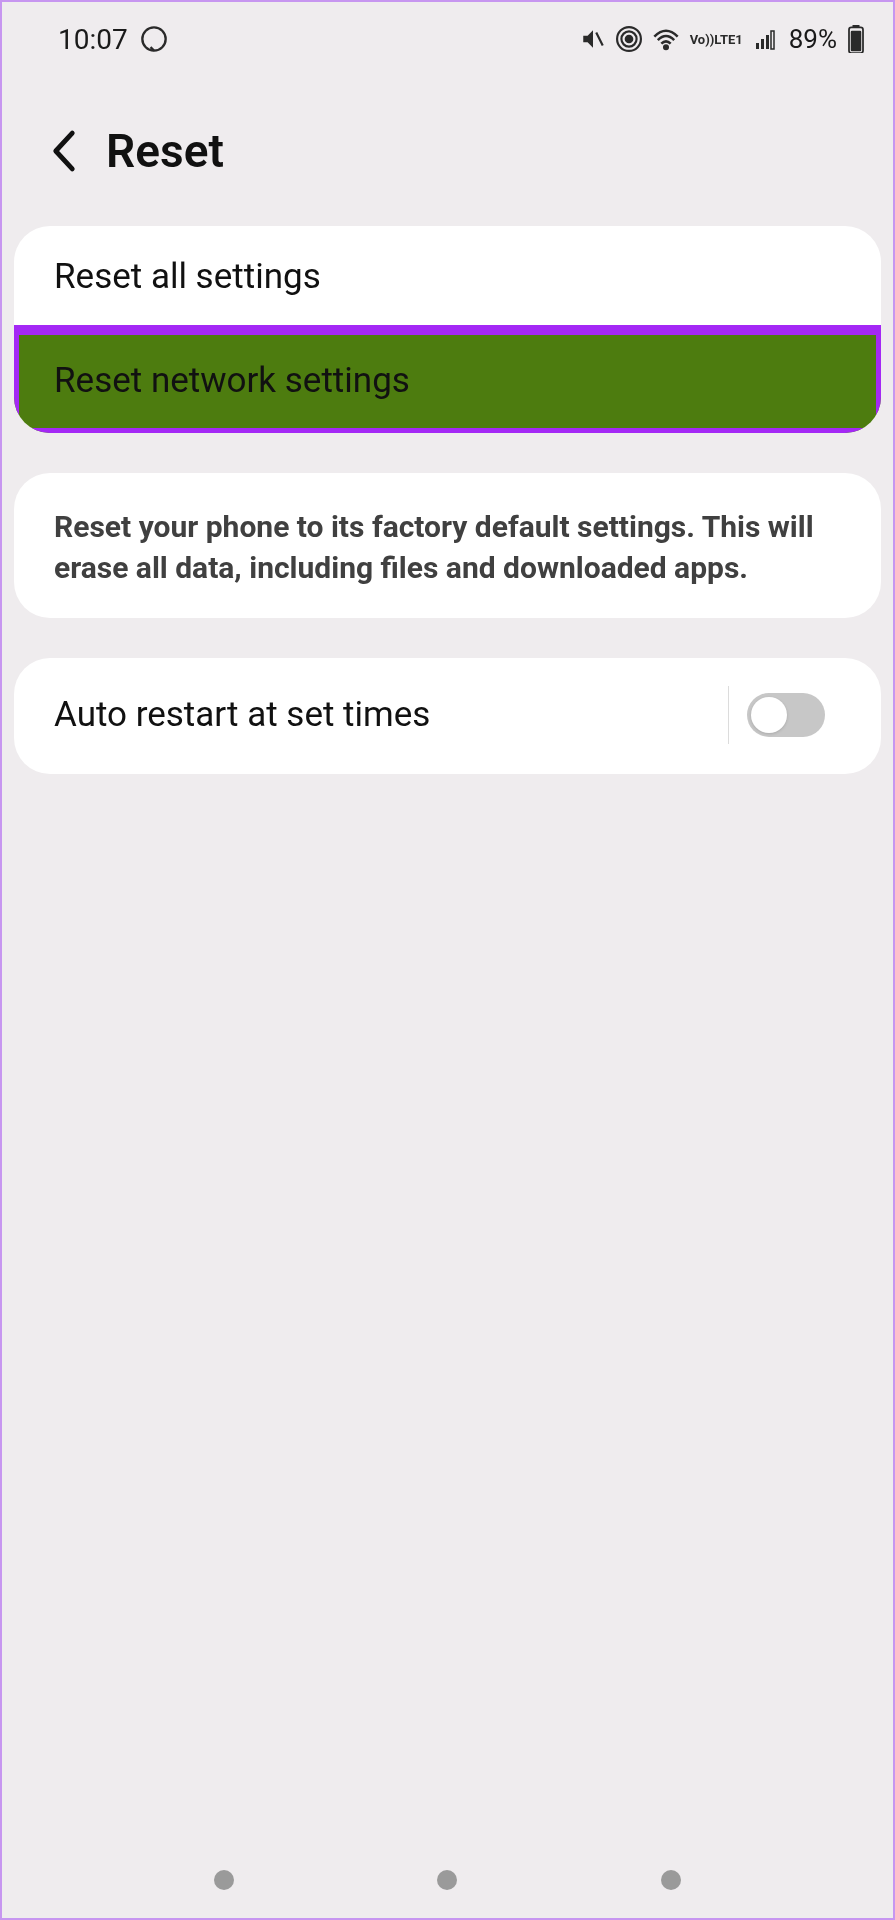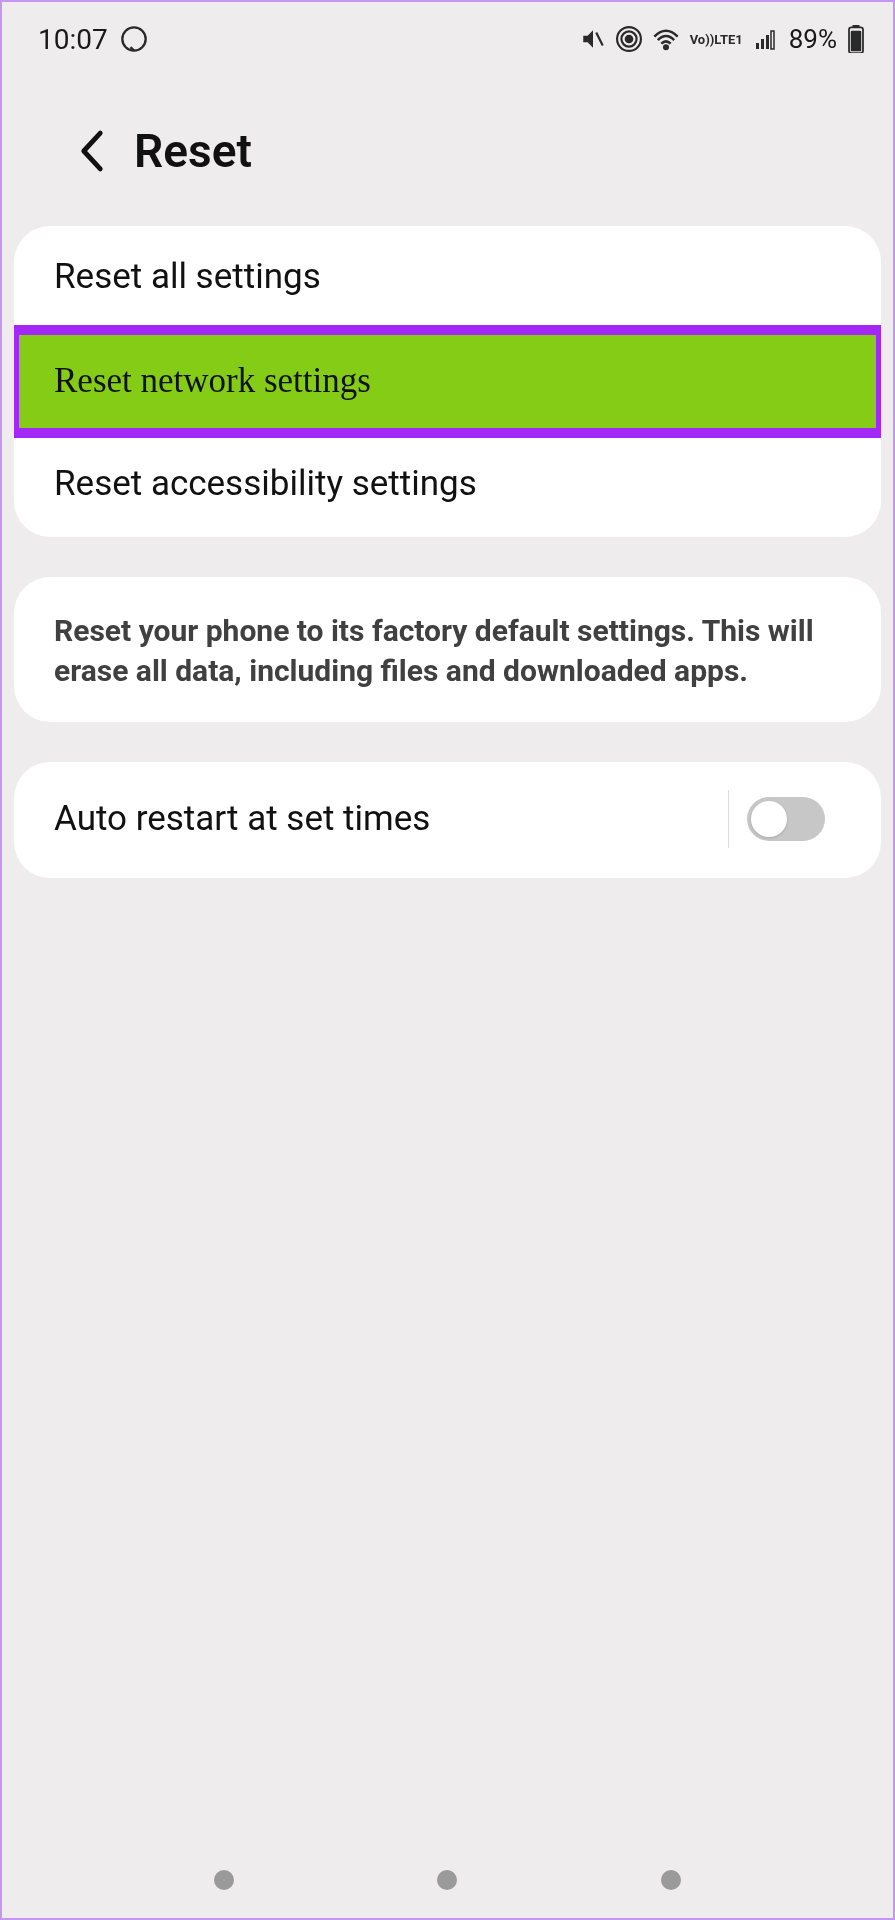--- a/index.html
+++ b/index.html
@@ -9,21 +9,21 @@
       width: 895px;
       height: 1920px;
       border: 2px solid #c796f0;
       position: relative;
       overflow: hidden;
     }
     .status-bar {
       display: flex;
       justify-content: space-between;
       align-items: center;
-      padding: 22px 28px 8px 36px;
+      padding: 22px 28px 8px 56px;
       height: 60px;
     }
     .status-left {
       display: flex;
       align-items: center;
       gap: 12px;
     }
     .status-time {
       font-size: 28px;
       color: #1a1a1a;
@@ -39,21 +39,21 @@
       color: #1a1a1a;
       font-weight: 400;
     }
     .status-icon {
       color: #2a2a2a;
     }
     .header {
       display: flex;
       align-items: center;
       gap: 28px;
-      padding: 62px 40px 48px 76px;
+      padding: 62px 40px 48px 48px;
     }
     .back-chevron {
       width: 28px;
       height: 44px;
       cursor: pointer;
     }
     .header-title {
       font-size: 46px;
       font-weight: 600;
       color: #111;
@@ -66,22 +66,21 @@
     }
     .list-item {
       padding: 28px 56px 30px 40px;
       cursor: pointer;
       position: relative;
     }
     .list-item.highlighted {
       outline: 10px solid #a428f5;
       outline-offset: -5px;
       z-index: 2;
-      background: #84cc16;
-      font-family: Liberation Serif, serif;
+      background: #4d7c0f;
     }
     .list-title {
       font-size: 35px;
       color: #111;
       font-weight: 400;
       line-height: 1.3;
     }
     .list-subtitle {
       font-size: 30px;
       color: #404040;
@@ -219,23 +218,20 @@
   <h1 class="header-title">Reset</h1>
 </div>
 
 <div class="card">
   <div class="list-item">
     <div class="list-title">Reset all settings</div>
   </div>
   <div class="list-item highlighted">
     <div class="list-title">Reset network settings</div>
   </div>
-  <div class="list-item">
-    <div class="list-title">Reset accessibility settings</div>
-  </div>
 </div>
 
 <div class="card">
   <div class="list-item">
     <div class="list-subtitle">Reset your phone to its factory default settings. This will erase all data, including files and downloaded apps.</div>
   </div>
 </div>
 
 <div class="card">
   <div class="list-item item-with-toggle">

